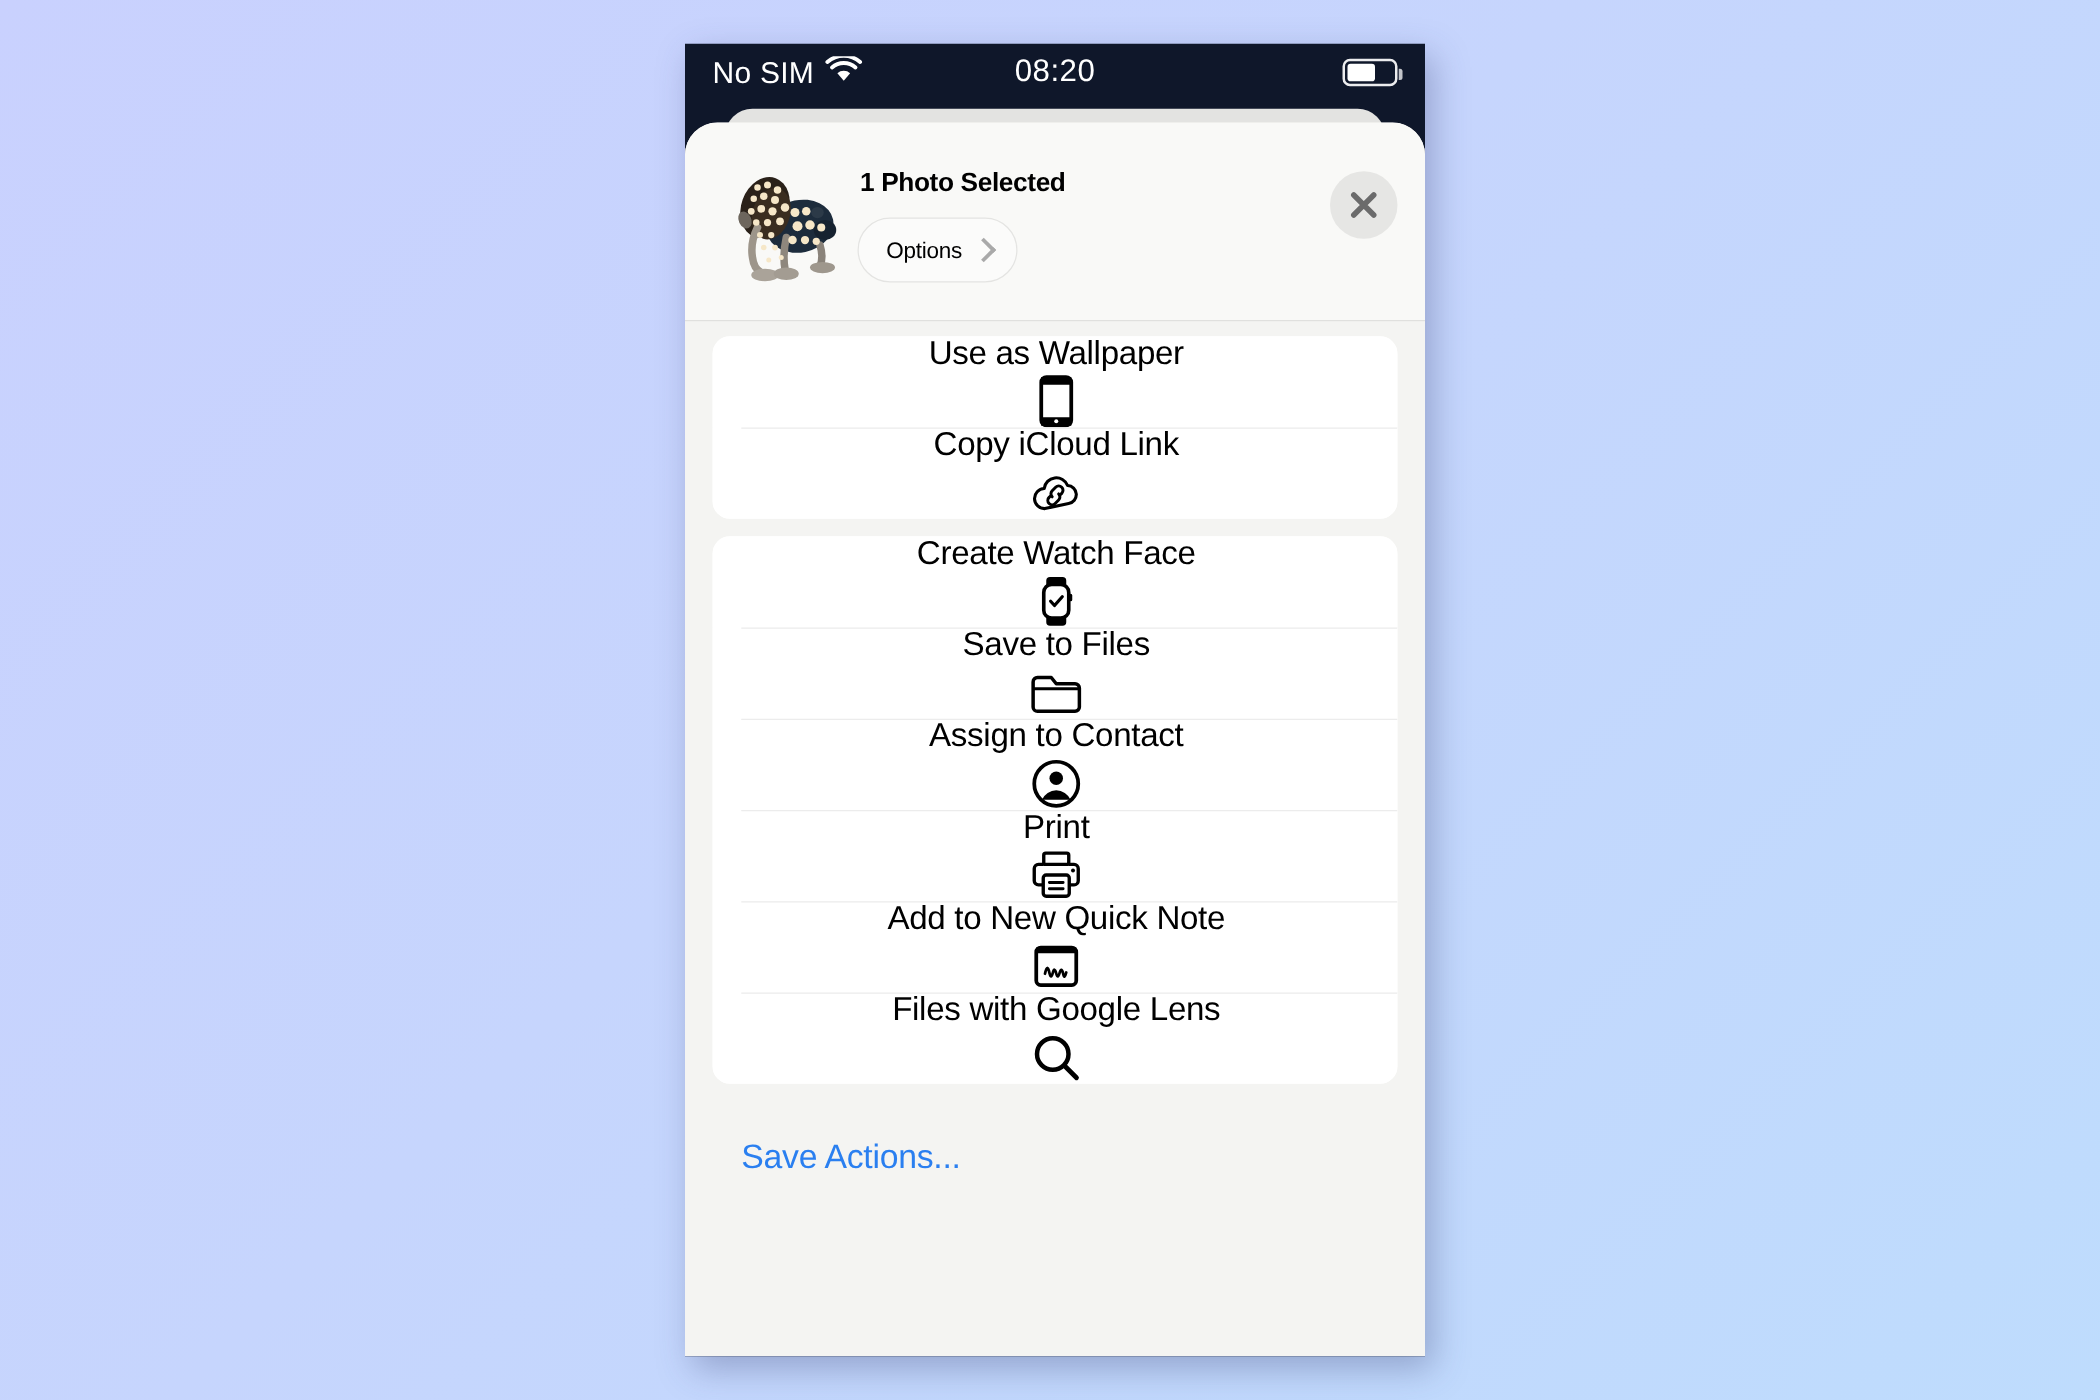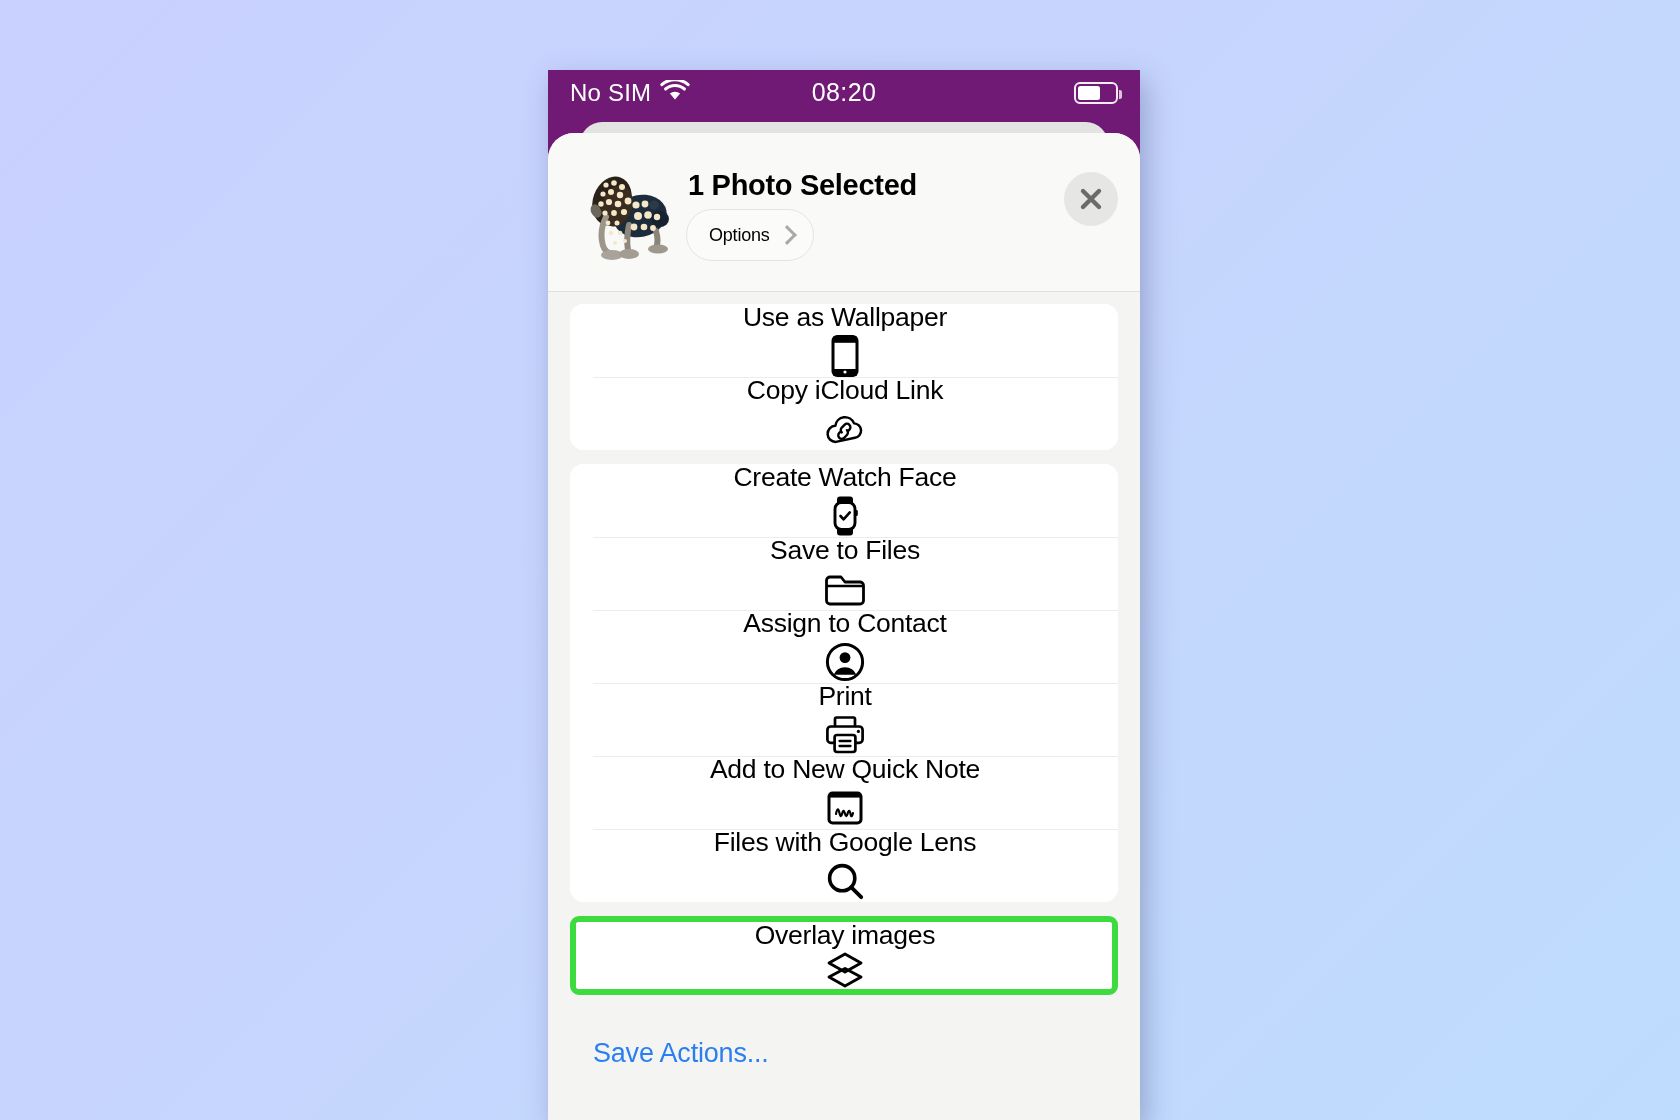--- a/index.html
+++ b/index.html
@@ -15,24 +15,23 @@
     -webkit-font-smoothing: antialiased;
   }
 
   
   #phone {
     position: absolute;
     left: 548px;
     top: 35px;
     width: 592px;
     height: 1050px;
-    background: #701a75;
+    background: #0f172a;
     overflow: hidden;
     box-shadow: 6px 10px 26px rgba(60, 70, 120, 0.35);
-    margin-top: 35px;
   }
 
   
   #status-bar {
     position: absolute;
     left: 0; top: 0;
     width: 592px;
     height: 52px;
     color: #ffffff;
     display: flex;
@@ -134,21 +133,21 @@
     height: 110px;
     border-radius: 5px;
     overflow: hidden;
     background: #f9f9f7;
   }
   #thumb svg { display: block; }
   #header-title {
     position: absolute;
     left: 140px;
     top: 38px;
-    font-size: 29px;
+    font-size: 21px;
     font-weight: 700;
     color: #000;
     letter-spacing: -0.3px;
     line-height: 1;
     text-align: center;
   }
   #options-button {
     position: absolute;
     left: 138px;
     top: 76px;
@@ -463,31 +462,20 @@
           <span class="row-label">Files with Google Lens</span>
           <span class="row-icon">
             <svg width="40" height="40" viewBox="0 0 40 40">
               <circle cx="17.2" cy="17.2" r="12.6" fill="none" stroke="#000" stroke-width="3.6"></circle>
               <path d="M26.6 26.6 L36.2 36.2" stroke="#000" stroke-width="3.8" stroke-linecap="round"></path>
             </svg>
           </span>
         </div>
       </div>
 
-      <div class="list-group highlighted">
-        <div class="list-row">
-          <span class="row-label">Overlay images</span>
-          <span class="row-icon">
-            <svg width="40" height="38" viewBox="0 0 40 38">
-              <path d="M20 3 L36 12 L20 21 L4 12 Z" fill="none" stroke="#000" stroke-width="2.9" stroke-linejoin="round"></path>
-              <path d="M20 17.5 L36 26 L20 35 L4 26 Z" fill="none" stroke="#000" stroke-width="2.9" stroke-linejoin="round"></path>
-            </svg>
-          </span>
-        </div>
-      </div>
 
       <div id="edit-actions-row">
         <span id="edit-actions-label">Save Actions...</span>
       </div>
 
     </div>
   </div>
 </div>
 
 </body></html>

